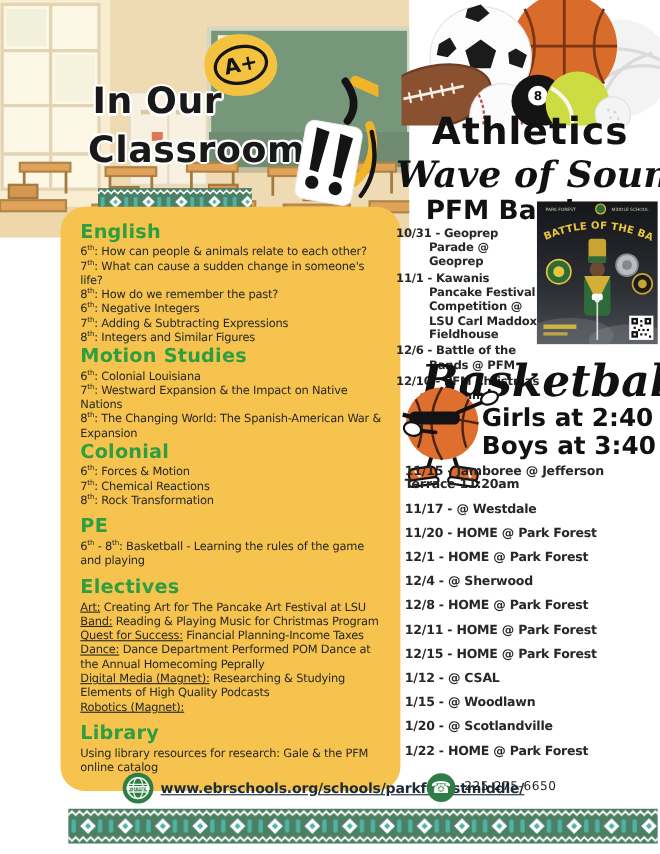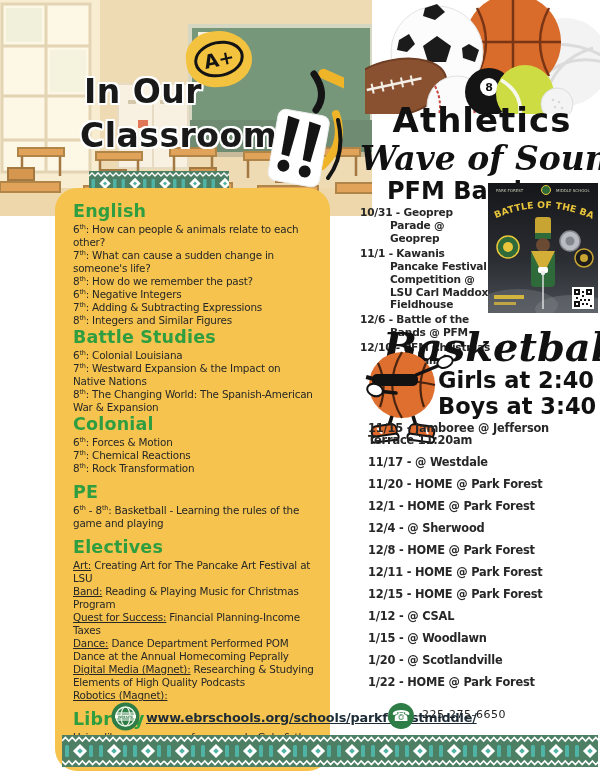--- a/index.html
+++ b/index.html
@@ -19,21 +19,21 @@
   .t2{left:80px; top:116px;}
   .aplus{position:absolute; left:186px; top:31px; width:66px; height:56px; background:#F3C33F;
     border-radius:46% 54% 50% 48%; transform:rotate(-5deg); display:flex; align-items:center; justify-content:center;}
   .aplus-inner{width:50px; height:36px; border:3px solid #141414; border-radius:50%;
     transform:rotate(-7deg); display:flex; align-items:center; justify-content:center;
     font-weight:800; font-size:19px; color:#141414;}
   .doodle{position:absolute; left:252px; top:64px; width:92px; height:126px;}
   .ribbon-top{position:absolute; left:89px; top:171px; width:140px; height:25px;}
   .ribbon-bottom{position:absolute; left:62px; top:735px; width:536px; height:32px;}
 
-  .card{position:absolute; left:55px; top:188px; width:275px; min-height:492px;
+  .card{position:absolute; left:55px; top:188px; width:309px; min-height:492px;
     background:var(--card); border-radius:22px; padding:13px 15px 14px 18px; color:var(--ink);}
   .subject h3, .card h3{font-size:17.5px; font-weight:800; color:var(--headingGreen);
     letter-spacing:.2px; margin:7px 0 2px;}
   .card .first h3{margin-top:0;}
   .grade-list, .elective-list{list-style:none; font-size:10.4px; line-height:1.25; letter-spacing:-.2px;}
   .grade-list li, .elective-list li{margin:0;}
   sup{font-size:6.5px; vertical-align:super; line-height:0;}
   .pe-line, .lib-line{font-size:10.4px; line-height:1.25; letter-spacing:-.2px;}
   .u{text-decoration:underline;}
 
@@ -232,21 +232,21 @@
 
               <li><span>6</span><sup>th</sup><span>: Negative Integers</span></li>
 
               <li><span>7</span><sup>th</sup><span>: Adding &amp; Subtracting Expressions</span></li>
 
               <li><span>8</span><sup>th</sup><span>: Integers and Similar Figures</span></li>
             </ul>
         </section>
 
         <section class="subject first">
-          <h3>Battle Studies</h3>
+          <h3>Motion Studies</h3>
           <ul class="grade-list">
 
               <li><span>6</span><sup>th</sup><span>: Colonial Louisiana</span></li>
 
               <li><span>7</span><sup>th</sup><span>: Westward Expansion &amp; the Impact on Native Nations</span></li>
 
               <li><span>8</span><sup>th</sup><span>: The Changing World: The Spanish-American War &amp; Expansion</span></li>
             </ul>
         </section>
 

